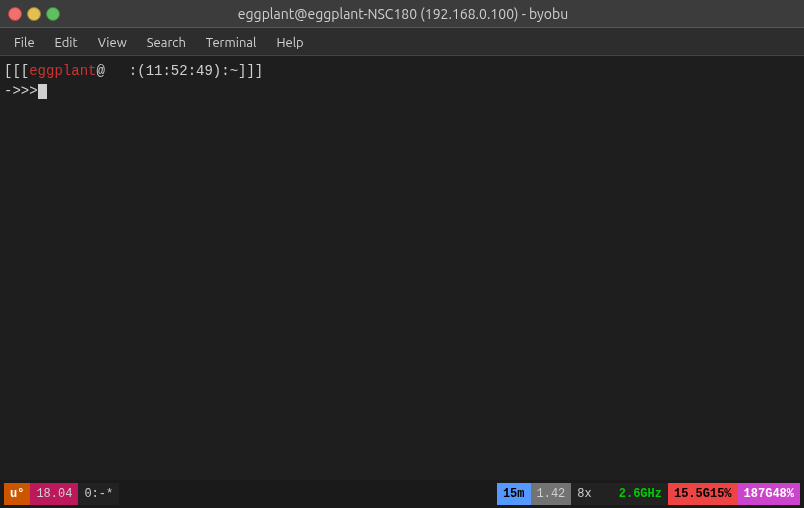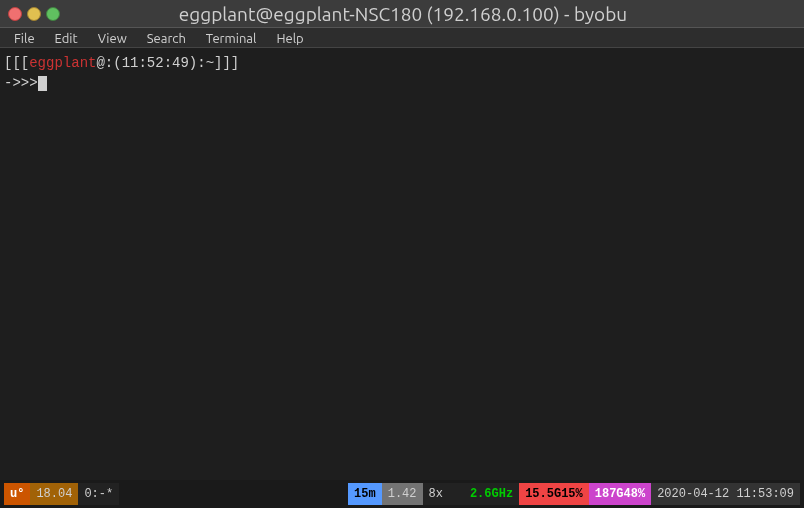--- a/index.html
+++ b/index.html
@@ -21,21 +21,21 @@
       display: flex;
       align-items: center;
       justify-content: space-between;
       padding: 0 8px;
       border-bottom: 1px solid #555;
     }
 
     #titlebar-title {
       color: #d0d0d0;
       font-family: 'Ubuntu', Arial, sans-serif;
-      font-size: 19px;
+      font-size: 14px;
       flex: 1;
       text-align: center;
     }
 
     #window-controls {
       display: flex;
       gap: 5px;
     }
 
     .win-btn {
@@ -44,21 +44,21 @@
       border-radius: 50%;
       cursor: pointer;
     }
     .win-btn-close { background: #f07070; border: 1px solid #c04040; }
     .win-btn-min   { background: #e0c050; border: 1px solid #a08030; }
     .win-btn-max   { background: #60c060; border: 1px solid #408040; }
 
     
     #menubar {
       background: #2d2d2d;
-      height: 20px;
+      height: 28px;
       display: flex;
       align-items: center;
       padding: 0 4px;
       border-bottom: 1px solid #444;
     }
 
     .menu-item {
       color: #d0d0d0;
       font-family: 'Ubuntu', Arial, sans-serif;
       font-size: 13px;
@@ -81,21 +81,21 @@
     .prompt-line {
       display: flex;
       align-items: center;
       flex-wrap: wrap;
     }
 
     .bracket-outer { color: #d0d0d0; }
     .username { color: #cc3333; }
     .at-sign { color: #d0d0d0; }
     .hostname { color: #3399cc; }
-    .prompt-rest { color: #d0d0d0; }
+    .prompt-rest { color: #d0d0d0; margin-left: 24px; }
     .prompt-arrow { color: #d0d0d0; }
     .cursor {
       display: inline-block;
       width: 9px;
       height: 15px;
       background: #d0d0d0;
       vertical-align: text-bottom;
       animation: blink 1s step-end infinite;
     }
     @keyframes blink {
@@ -123,21 +123,21 @@
       font-size: 12px;
       white-space: nowrap;
     }
 
     .seg-u {
       background: #cc5500;
       color: #fff;
       font-weight: bold;
     }
     .seg-ubuntu {
-      background: #a16207;
+      background: #be185d;
       color: #d0d0d0;
     }
     .seg-session {
       background: #222;
       color: #d0d0d0;
     }
     .seg-spacer {
       flex: 1;
       background: #1a1a1a;
     }
@@ -217,16 +217,13 @@
       <span style="color:#00cc00;font-weight:bold;">2.6GHz</span>
   </div>
   <div class="status-segment seg-mem">
     <span>15.5G</span>
       <span>15%</span>
   </div>
   <div class="status-segment seg-disk">
     <span>187G</span>
       <span>48%</span>
   </div>
-  <div class="status-segment seg-datetime">
-    <span>2020-04-12</span>&nbsp;<span>11:53:09</span>
-  </div>
 </div>
 
 </body></html>

